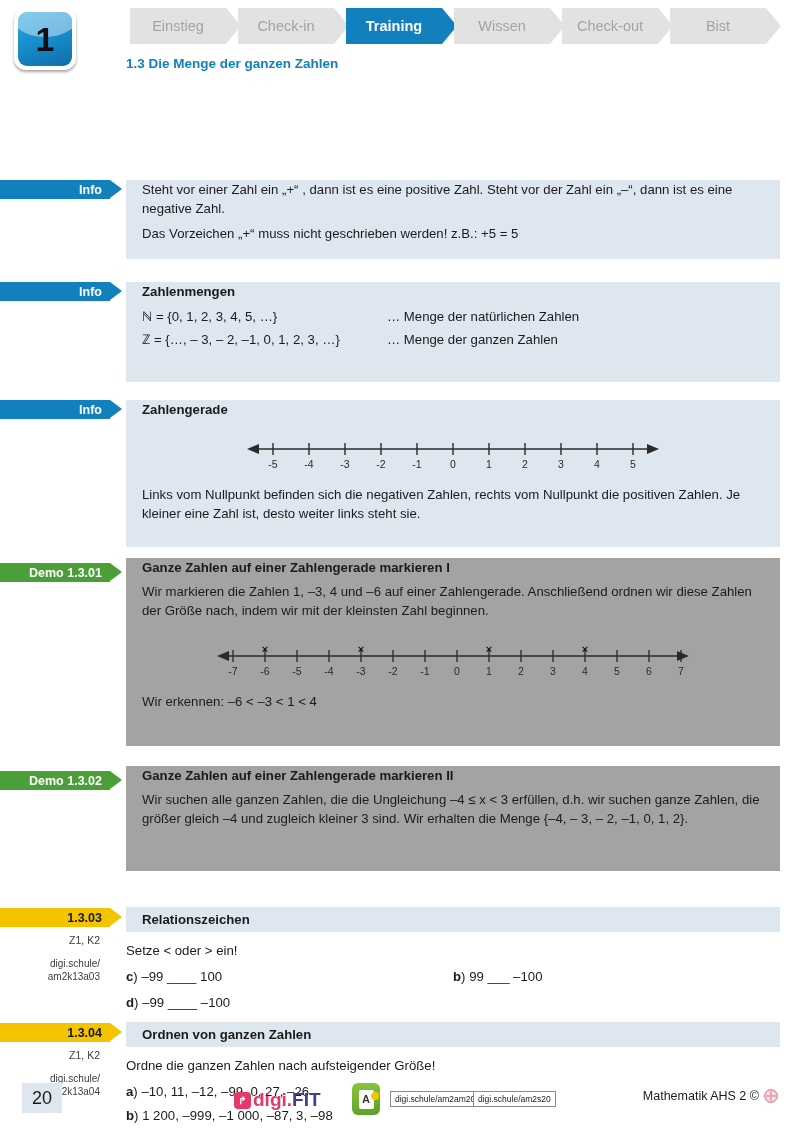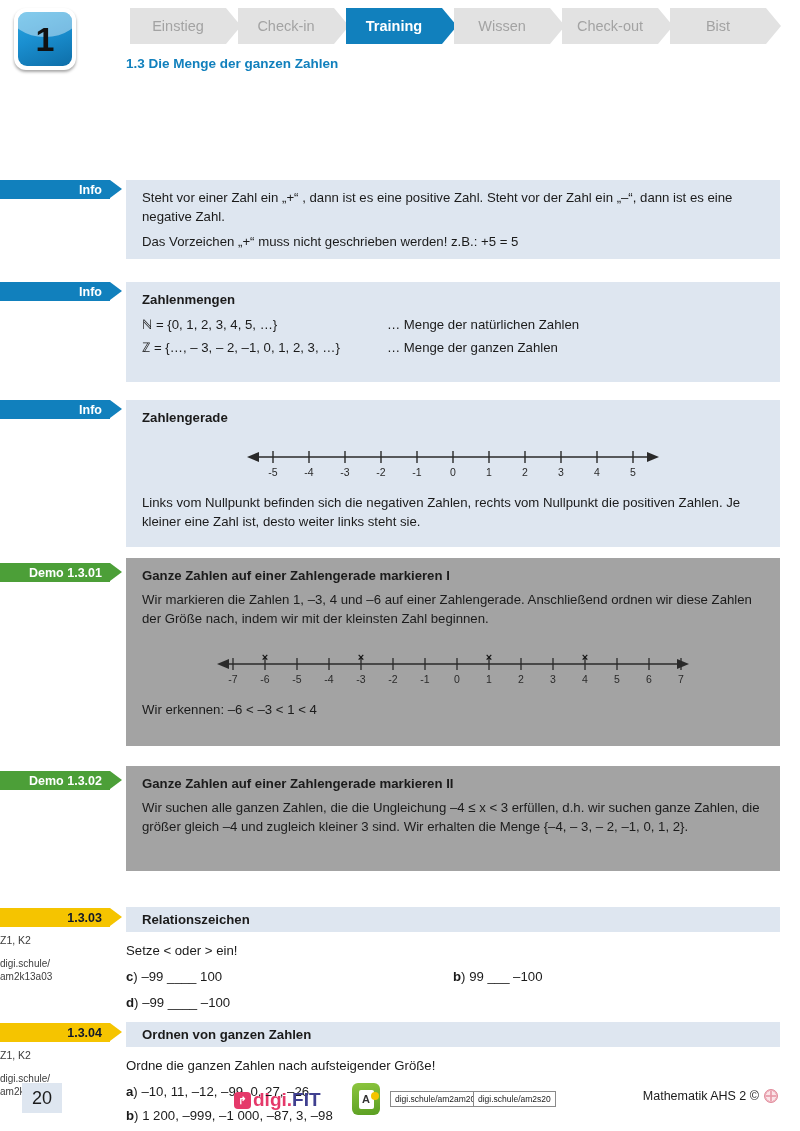--- a/index.html
+++ b/index.html
@@ -94,31 +94,31 @@
   }
   .tab.info { background:#1180bd; width:110px; }
   .tab.info::after { border-left:12px solid #1180bd; }
   .tab.demo { background:#4c9f38; width:110px; }
   .tab.demo::after { border-left:12px solid #4c9f38; }
   .tab.ex { background:#f5c400; width:110px; color:#0f172a; }
   .tab.ex::after { border-left:12px solid #f5c400; }
 
   .panel {
     position:absolute; left:126px; right:20px;
-    padding:8px 16px;
+    padding:0 16px;
     font-size:13.2px; line-height:1.45;
   }
   .panel.info { background:#dee6f0; }
   .panel.demo { background:#a3a3a3; }
   .panel h4 { margin:0 0 5px 0; font-size:13.2px; font-weight:bold; }
   .panel p { margin:0; }
 
   .meta {
     position:absolute; left:0; width:110px;
-    text-align:left; padding-right:10px;
+    text-align:right; padding-right:10px;
     color:#3c3c3c;
   }
   .meta.lvl { font-size:10.5px; }
   .meta.code { font-size:10px; line-height:1.25; }
 
   .ex-head {
     position:absolute; left:126px; right:20px;
     background:#dee6f0;
     padding:5px 16px;
     font-size:13.2px; font-weight:bold;

